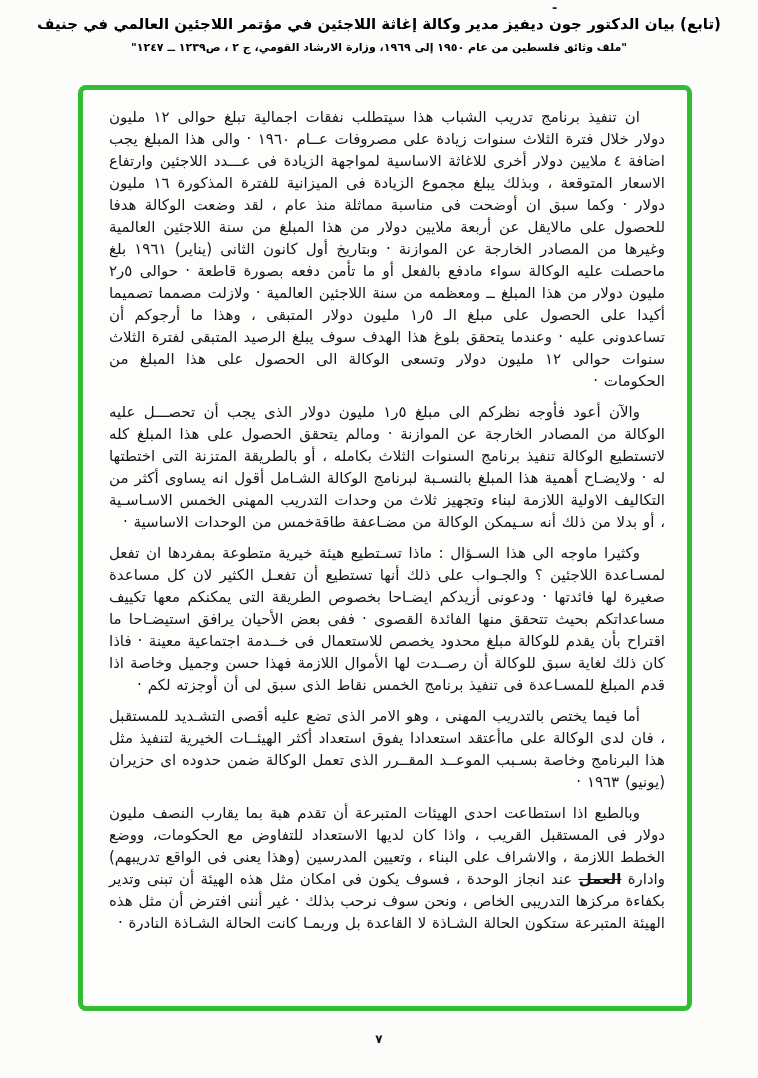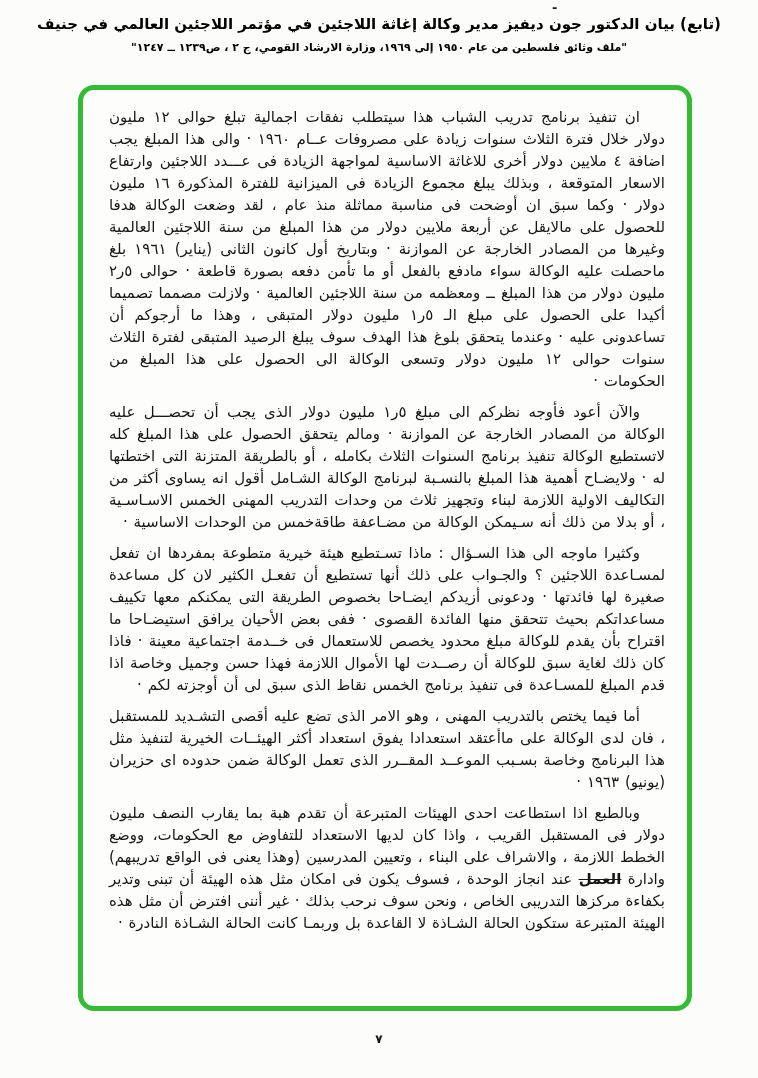--- a/index.html
+++ b/index.html
@@ -29,21 +29,21 @@
   .stray-mark {
     position: absolute; top: 0px; left: 552px;
     font-size: 13px; font-weight: bold; color: #222;
   }
 
   
   .frame {
     position: absolute; left: 78px; top: 85px;
     width: 614px; height: 926px;
     border: 5px solid #35bc35;
-    border-radius: 16px;
+    border-radius: 8px;
     background: #fdfdfc;
     padding: 16px 22px 0 26px;
     direction: rtl;
     overflow: hidden;
   }
 
   .para {
     margin: 0 0 9px 0;
     text-indent: 25px;
     text-align: justify;

